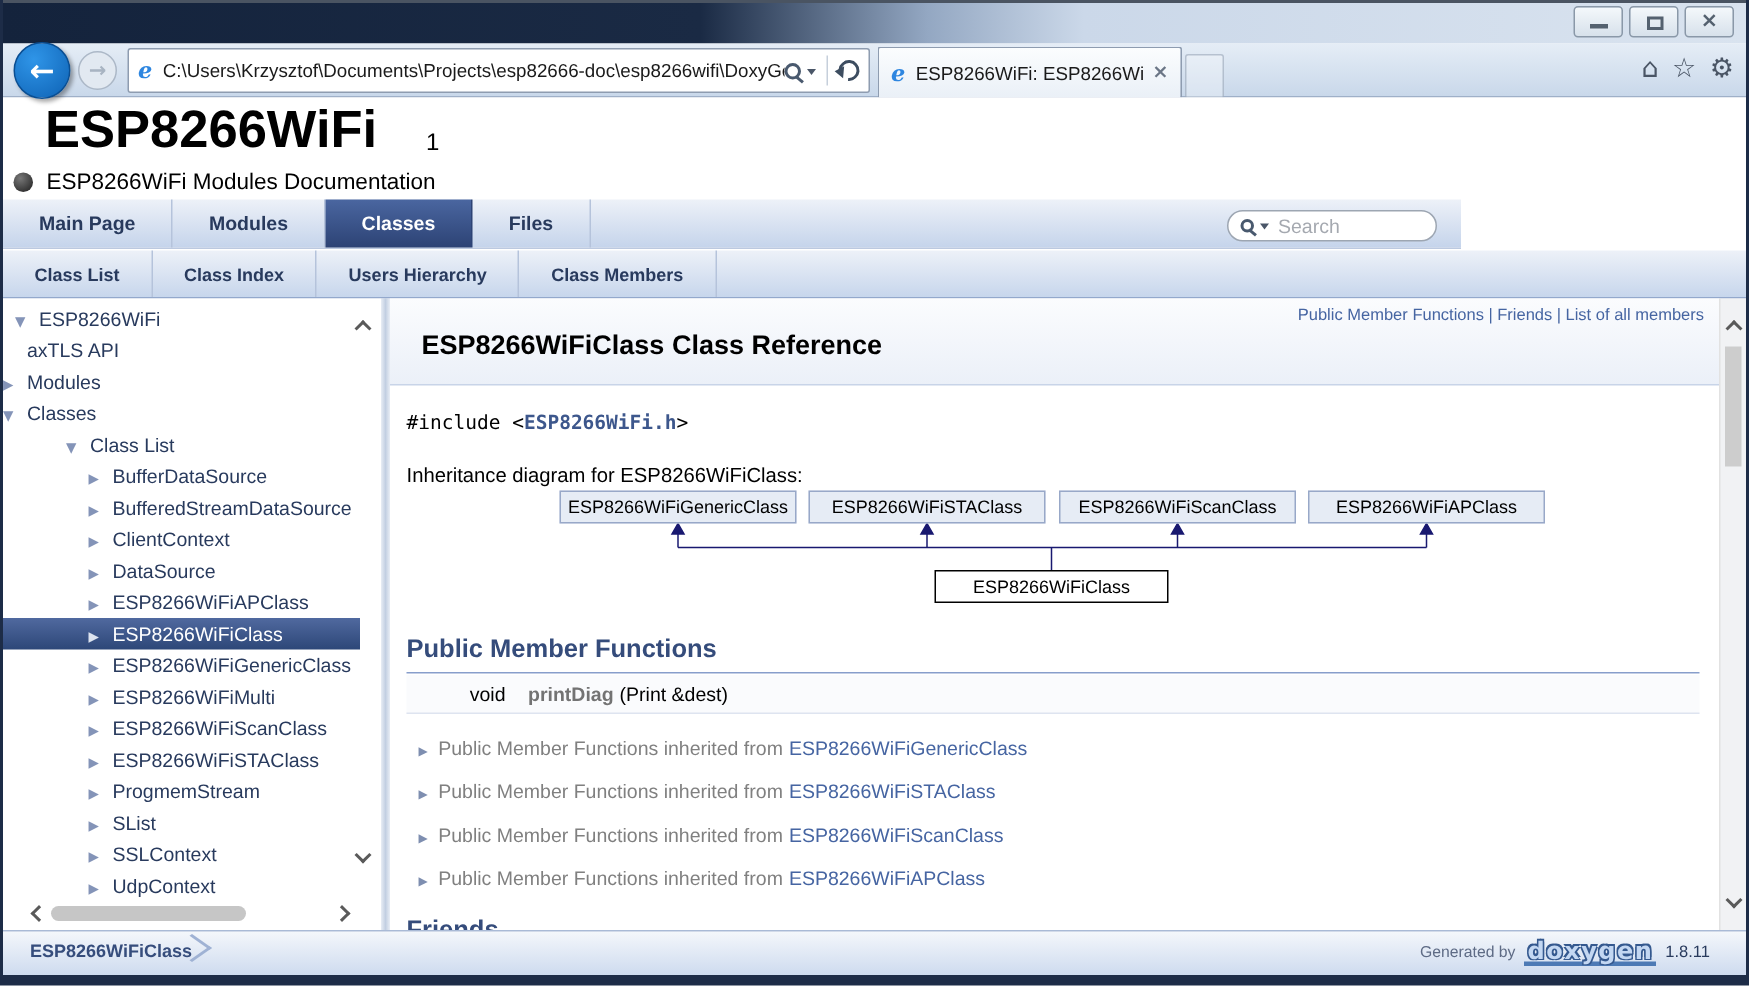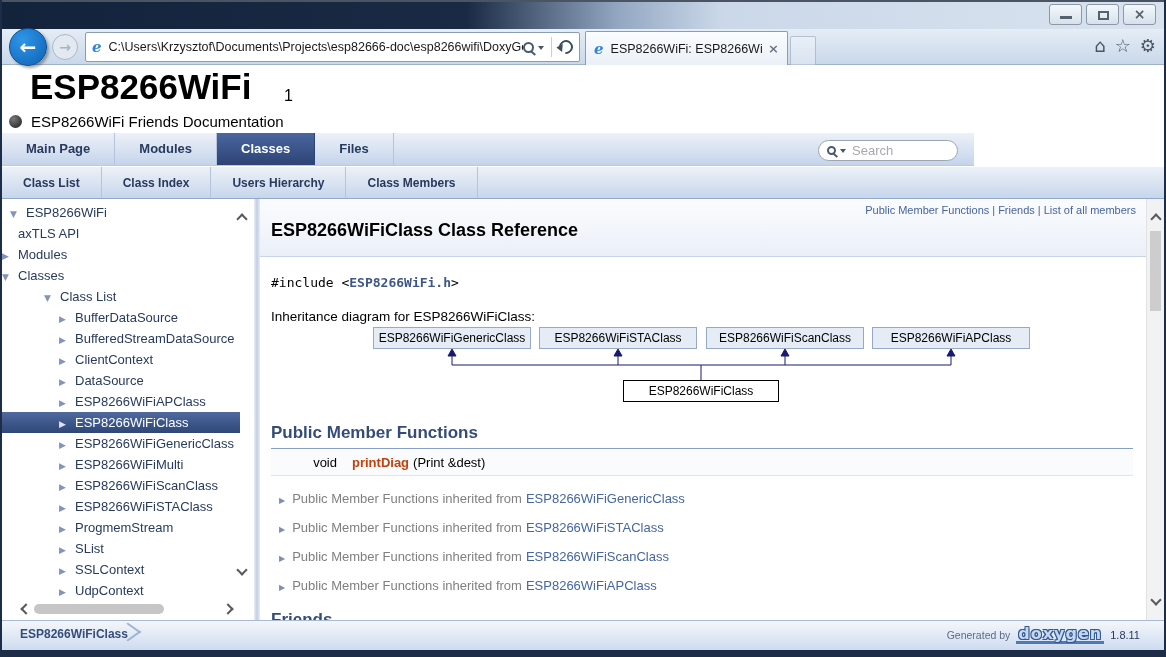--- a/index.html
+++ b/index.html
@@ -90,35 +90,35 @@
   .side-hthumb { position:absolute; left:32px; top:4px; width:130px; height:10px; background:#C6C6C6; border-radius:5px; }
   .side-hleft { position:absolute; left:20px; top:5px; } .side-hright { position:absolute; right:22px; top:5px; }
   .splitter { position:absolute; left:252px; top:199px; width:6px; height:421px;
     background:linear-gradient(to right,#E8EDF5,#C2CfE2,#E8EDF5); }
 
   .main { position:absolute; left:258px; top:199px; width:886px; height:421px; background:#fff; overflow:hidden; }
   .cheader { position:absolute; left:0; top:0; width:886px; height:58px;
     background:linear-gradient(#FBFCFE,#EBF0F8); border-bottom:1px solid #C8D4E8; }
   .summary { position:absolute; right:10px; top:5px; font-size:11px; color:#4665A2; }
   .summary .lnk { color:#4665A2; } .summary .sep { color:#4665A2; padding:0 3px; }
-  .ctitle { position:absolute; left:11px; top:21px; font-size:18px; font-weight:bold; color:#000; }
+  .ctitle { position:absolute; left:21px; top:21px; font-size:18px; font-weight:bold; color:#000; }
   .include { position:absolute; left:11px; top:76px; font:13px "DejaVu Sans Mono", monospace; color:#000; }
   .include .file { color:#3D578C; font-weight:bold; }
   .inhcap { position:absolute; left:11px; top:110px; font-size:13.5px; color:#000; }
   .diagram { position:absolute; left:0; top:128px; width:886px; height:80px; }
   .dbox { position:absolute; height:22px; line-height:20px; text-align:center; font-size:12px; color:#000;
     background:#E6ECF5; border:1px solid #98A8C8; }
   .dbox.child { background:#fff; border:1px solid #000; }
   .dsvg { position:absolute; left:0; top:0; }
   .grouph { position:absolute; left:11px; right:13px; font-size:17px; font-weight:bold; color:#354C7B;
     padding-bottom:5px; border-bottom:1px solid #879ECB; }
   .mrow { position:absolute; left:11px; right:13px; top:251px; height:26px; line-height:26px;
     background:#FAFBFD; border-bottom:1px solid #DEE4F0; font-size:13px; color:#000; }
   .mtype { display:inline-block; width:44px; text-align:right; margin-left:22px; }
-  .mname { color:#c2410c; font-weight:bold; margin-left:15px;margin-top:28px; }
+  .mname { color:#737373; font-weight:bold; margin-left:15px;margin-top:28px; }
   .margs { margin-left:4px; }
   .inh { position:absolute; left:19px; font-size:13px; font-weight:normal; color:#808080; white-space:nowrap; }
   .inh .tri2 { font-size:8px; color:#7E8EB0; margin-right:7px; font-family:"DejaVu Sans",sans-serif; }
   .inh .cls { color:#4665A2; margin-left:4px; }
 
   .vscroll { position:absolute; left:1144px; top:199px; width:18px; height:421px; background:#F1F2F4; border-left:1px solid #E2E2E2; }
   .vs-up { position:absolute; left:5px; top:16px; } .vs-down { position:absolute; left:5px; bottom:16px; }
   .vs-thumb { position:absolute; left:3px; top:32px; width:11px; height:80px; background:#CDCDCD; }
 
   
@@ -176,21 +176,21 @@
       <span>☆</span>
       <span>⚙</span>
     </div>
   </div>
 
   <div class="projheader">
     <div class="projname">ESP8266WiFi</div>
     <div class="projnumber">1</div>
     <div class="projbrief-row">
       <span class="projlogo"></span>
-      <span class="projbrief">ESP8266WiFi Friends Documentation</span>
+      <span class="projbrief">ESP8266WiFi Modules Documentation</span>
     </div>
   </div>
 
   <div class="tabrow1">
     <div class="dtab"><span>Main Page</span></div>
     <div class="dtab"><span>Modules</span></div>
     <div class="dtab active"><span>Classes</span></div>
     <div class="dtab"><span>Files</span></div>
     <div class="searchbox">
       <span class="mag"></span>

